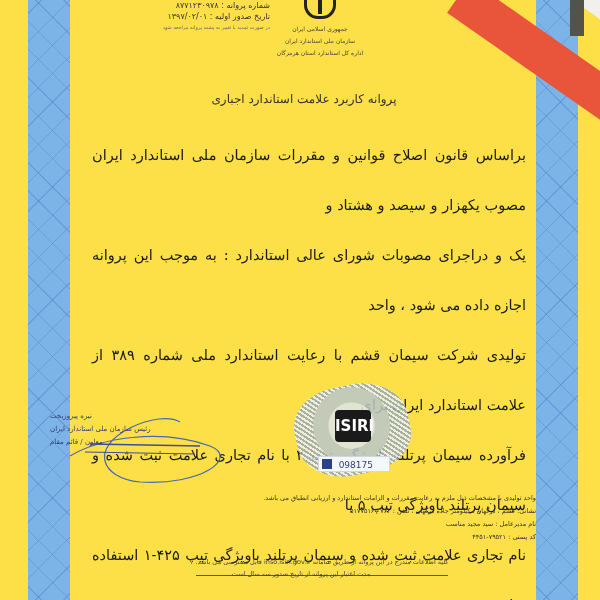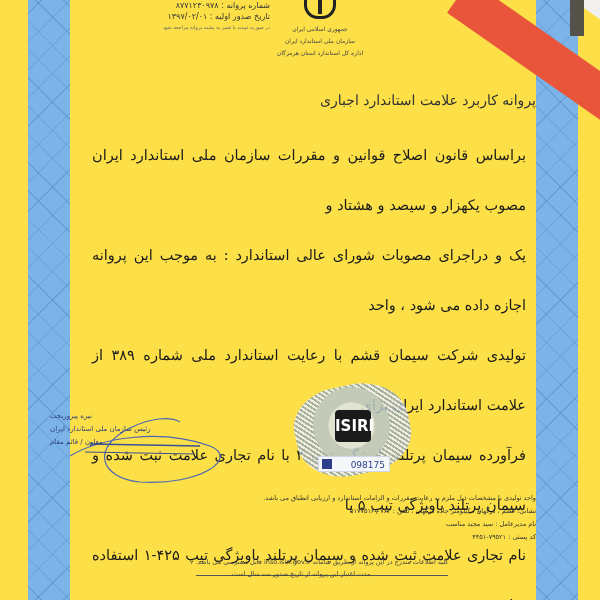--- a/index.html
+++ b/index.html
@@ -37,21 +37,21 @@
     position:absolute; left:270px; top:0; width:100px; text-align:center; direction:rtl;
     font-size:6px; line-height:12px; color:#444;
   }
   .emblem {
     width:26px; height:16px; margin:0 auto 4px auto; border-bottom:3px solid #222;
     border-left:3px solid #222; border-right:3px solid #222; border-radius:0 0 14px 14px;
     position:relative;
   }
   .emblem::after { content:""; position:absolute; left:11px; top:0; width:4px; height:14px; background:#222; }
   .title {
-    position:absolute; left:0; right:0; top:92px; text-align:right; font-size:14px; color:#333;
+    position:absolute; left:0; right:0; top:92px; text-align:center; font-size:12px; color:#333;
     font-family:"DejaVu Serif", serif;
   }
   .body-text {
     position:absolute; left:20px; right:10px; top:130px; text-align:justify;
     font-family:"DejaVu Serif", serif; font-size:14.5px; line-height:50px; color:#1a1a1a;
   }
   .signature-block {
     position:absolute; left:50px; top:410px; width:130px; direction:rtl; text-align:left;
     font-size:7px; line-height:13px; color:#2a3b7a;
   }
@@ -63,21 +63,21 @@
     background: radial-gradient(circle at 50% 45%, #dbe5e8 0 30%, #b9c8cc 31% 50%, transparent 51%),
                 repeating-linear-gradient(45deg, #9aa 0 2px, #eef 2px 4px);
     border-radius:40% 45% 40% 45%; transform:rotate(-12deg); opacity:0.85;
   }
   .holo-logo {
     position:absolute; left:335px; top:410px; width:36px; height:32px; background:#1a1a1a; border-radius:4px;
     color:#fff; font-size:15px; text-align:center; line-height:32px; font-weight:bold;
   }
   .serial-sticker {
     position:absolute; left:318px; top:456px; width:72px; height:16px; background:#f6f7fb; border:1px solid #cfd6e6;
-    font-size:9px; color:#2b3f8a; line-height:16px; text-align:right; padding-right:4px; box-sizing:border-box;
+    font-size:9px; color:#2b3f8a; line-height:16px; text-align:right; padding-right:16px; box-sizing:border-box;
   }
   .serial-qr { position:absolute; left:322px; top:459px; width:10px; height:10px; background:#2b3f8a; }
   .footer-info {
     position:absolute; right:64px; top:492px; width:420px; direction:rtl; text-align:right;
     font-size:6.5px; line-height:13px; color:#333;
   }
   .footer-note {
     position:absolute; left:130px; right:130px; top:556px; direction:rtl; text-align:center;
     font-size:6.5px; line-height:12px; color:#444;
   }

